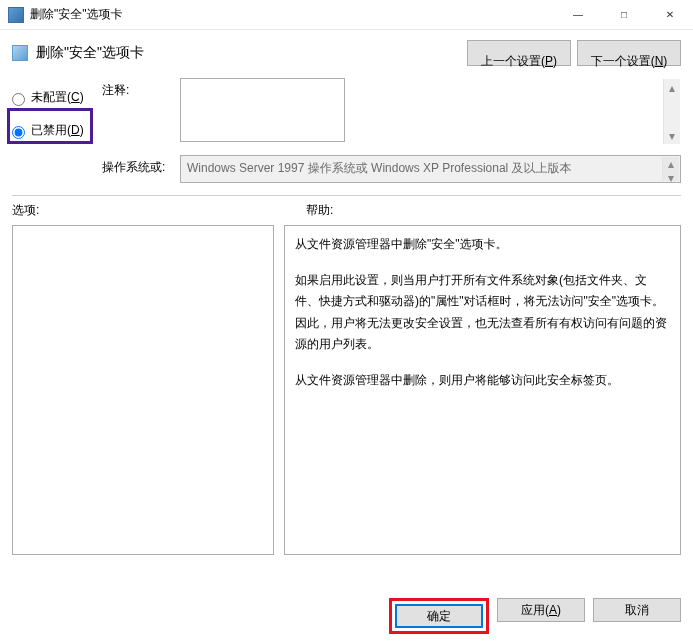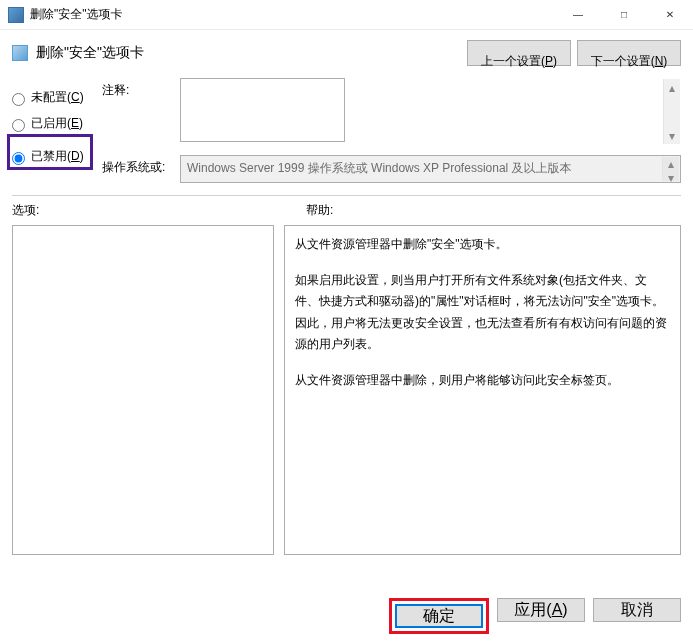--- a/index.html
+++ b/index.html
@@ -169,21 +169,21 @@
     .footer {
       position: absolute;
       bottom: 10px; right: 12px;
       display: flex;
       gap: 8px;
     }
     .btn {
       min-width: 88px; height: 24px;
       border: 1px solid #adadad;
       background: #e1e1e1;
-      font-size: 16px;
+      font-size: 12px;
       cursor: pointer;
     }
     .btn.default { border: 2px solid #0078d7; }
     .ok-wrap {
       border: 3px solid #e81123;
       padding: 3px;
       display: inline-flex;
     }
   </style>
 </head>
@@ -208,24 +208,20 @@
   <button class="nav-btn">
     <span>下一个设置(<span class="underline">N</span>)</span>
   </button>
 </div>
 
 <div class="config-area">
   <div class="config-left">
     <div class="radio-row">
       <input type="radio" name="cfg" style="">
       <label>未配置(<span class="underline">C</span>)</label>
-    </div>
-    <div class="radio-row">
-      <input type="radio" name="cfg" style="">
-      <label>已启用(<span class="underline">E</span>)</label>
     </div>
     <div class="highlight-red">
       <div class="radio-row">
         <input type="radio" name="cfg" checked="" style="">
         <label>已禁用(<span class="underline">D</span>)</label>
       </div>
     </div>
   </div>
   <div class="config-right">
     <div class="row2">
@@ -235,21 +231,21 @@
         <div class="scrollbar-track">
           <div class="scroll-semi">▴</div>
           <div style="flex:1"></div>
           <div class="scroll-semi">▾</div>
         </div>
       </div>
     </div>
     <div class="row2">
       <div class="row2-label">操作系统或:</div>
       <div class="platform-box">
-        <span>Windows Server 1999 操作系统或 Windows XP Professional 及以上版本</span>
+        <span>Windows Server 1997 操作系统或 Windows XP Professional 及以上版本</span>
         <div class="scrollbar-track" style="background:#e8e8e8">
           <div class="scroll-semi">▴</div>
           <div style="flex:1"></div>
           <div class="scroll-semi">▾</div>
         </div>
       </div>
     </div>
   </div>
 </div>
 

